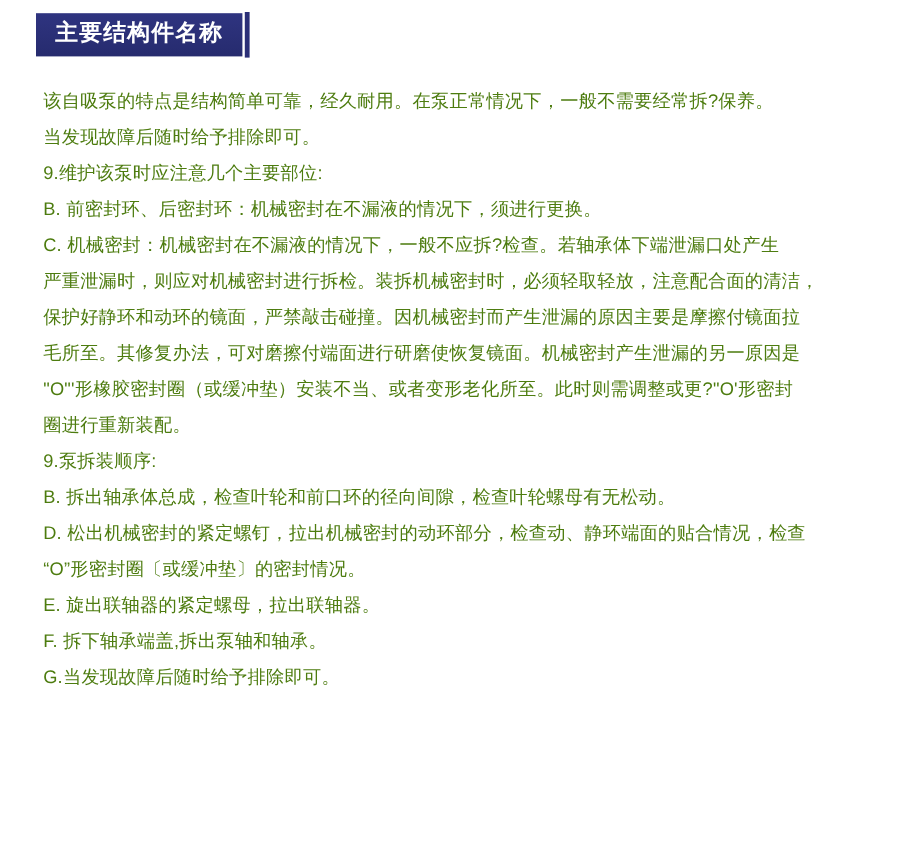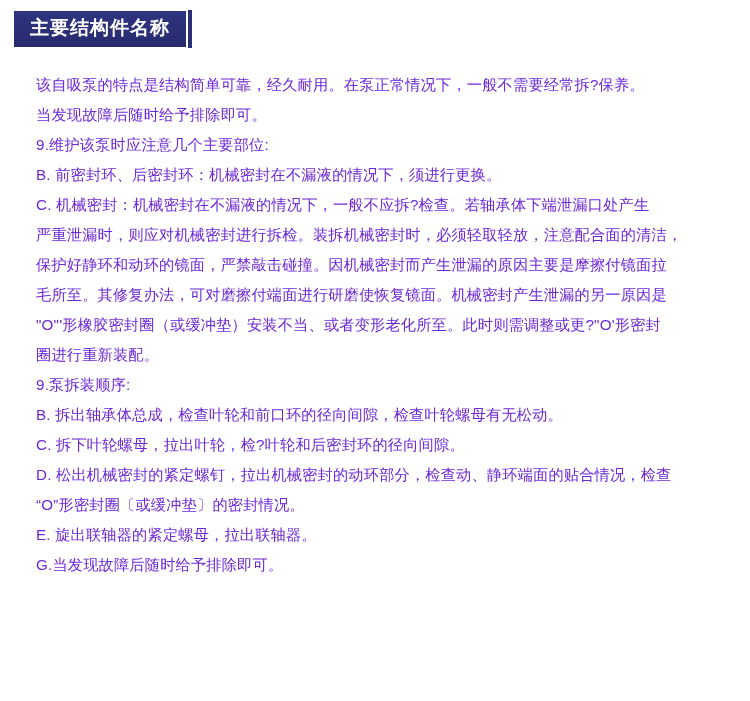--- a/index.html
+++ b/index.html
@@ -15,21 +15,21 @@
     overflow: hidden;
   }
   .page {
     position: relative;
     width: 750px;
     height: 701px;
     box-sizing: border-box;
   }
   .title-bar {
     position: absolute;
-    left: 14px;
+    left: 30px;
     top: 10px;
     height: 38px;
     display: flex;
     align-items: center;
     text-align: center;
   }
   .title-block {
     background: #2b2f77;
     background: linear-gradient(180deg, #2f3480 0%, #262b6e 100%);
     color: #ffffff;
@@ -48,21 +48,21 @@
   }
   .body-text {
     position: absolute;
     left: 36px;
     top: 70px;
     width: 690px;
   }
   .para {
     font-size: 15.2px;
     line-height: 30px;
-    color: #6d28d9;
+    color: #4d7c0f;
     letter-spacing: 0.2px;
     white-space: pre-wrap;
     margin: 0;
   }
   .para.flow {
     text-align: justify;
     text-justify: inter-ideograph;
   }
 </style>
 </head>
@@ -81,20 +81,20 @@
     <p class="para">9.维护该泵时应注意几个主要部位:</p>
     <p class="para">B. 前密封环、后密封环：机械密封在不漏液的情况下，须进行更换。</p>
     <p class="para flow">C. 机械密封：机械密封在不漏液的情况下，一般不应拆?检查。若轴承体下端泄漏口处产生
 严重泄漏时，则应对机械密封进行拆检。装拆机械密封时，必须轻取轻放，注意配合面的清洁，
 保护好静环和动环的镜面，严禁敲击碰撞。因机械密封而产生泄漏的原因主要是摩擦付镜面拉
 毛所至。其修复办法，可对磨擦付端面进行研磨使恢复镜面。机械密封产生泄漏的另一原因是
 "O"'形橡胶密封圈（或缓冲垫）安装不当、或者变形老化所至。此时则需调整或更?"O'形密封
 圈进行重新装配。</p>
     <p class="para">9.泵拆装顺序:</p>
     <p class="para">B. 拆出轴承体总成，检查叶轮和前口环的径向间隙，检查叶轮螺母有无松动。</p>
-    <p class="para">C. 拆下叶轮螺母，拉出叶轮，检?叶轮和后密封环的径向间隙。</p>
     <p class="para flow">D. 松出机械密封的紧定螺钉，拉出机械密封的动环部分，检查动、静环端面的贴合情况，检查
 “O”形密封圈〔或缓冲垫〕的密封情况。</p>
     <p class="para">E. 旋出联轴器的紧定螺母，拉出联轴器。</p>
+    <p class="para">F. 拆下轴承端盖,拆出泵轴和轴承。</p>
     <p class="para">G.当发现故障后随时给予排除即可。</p>
   </div>
 
 </div>
 
 </body></html>

